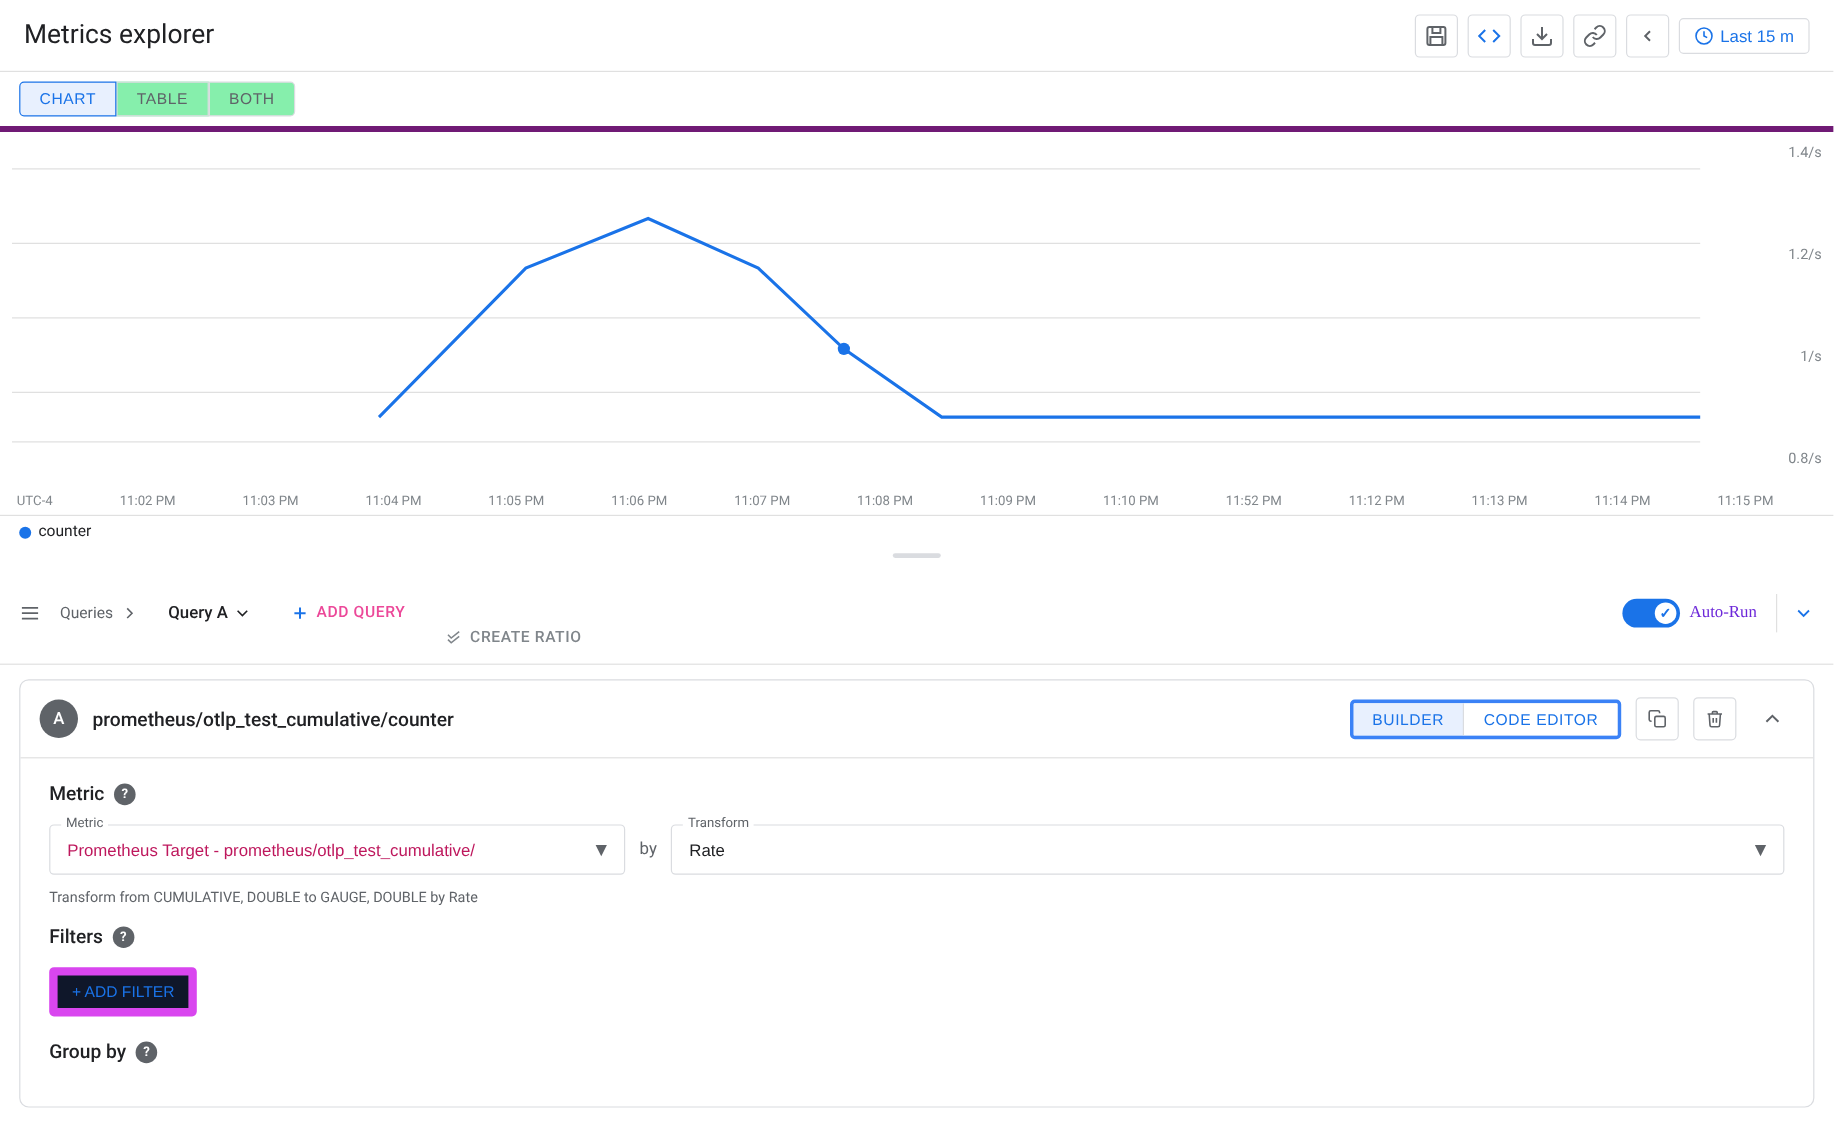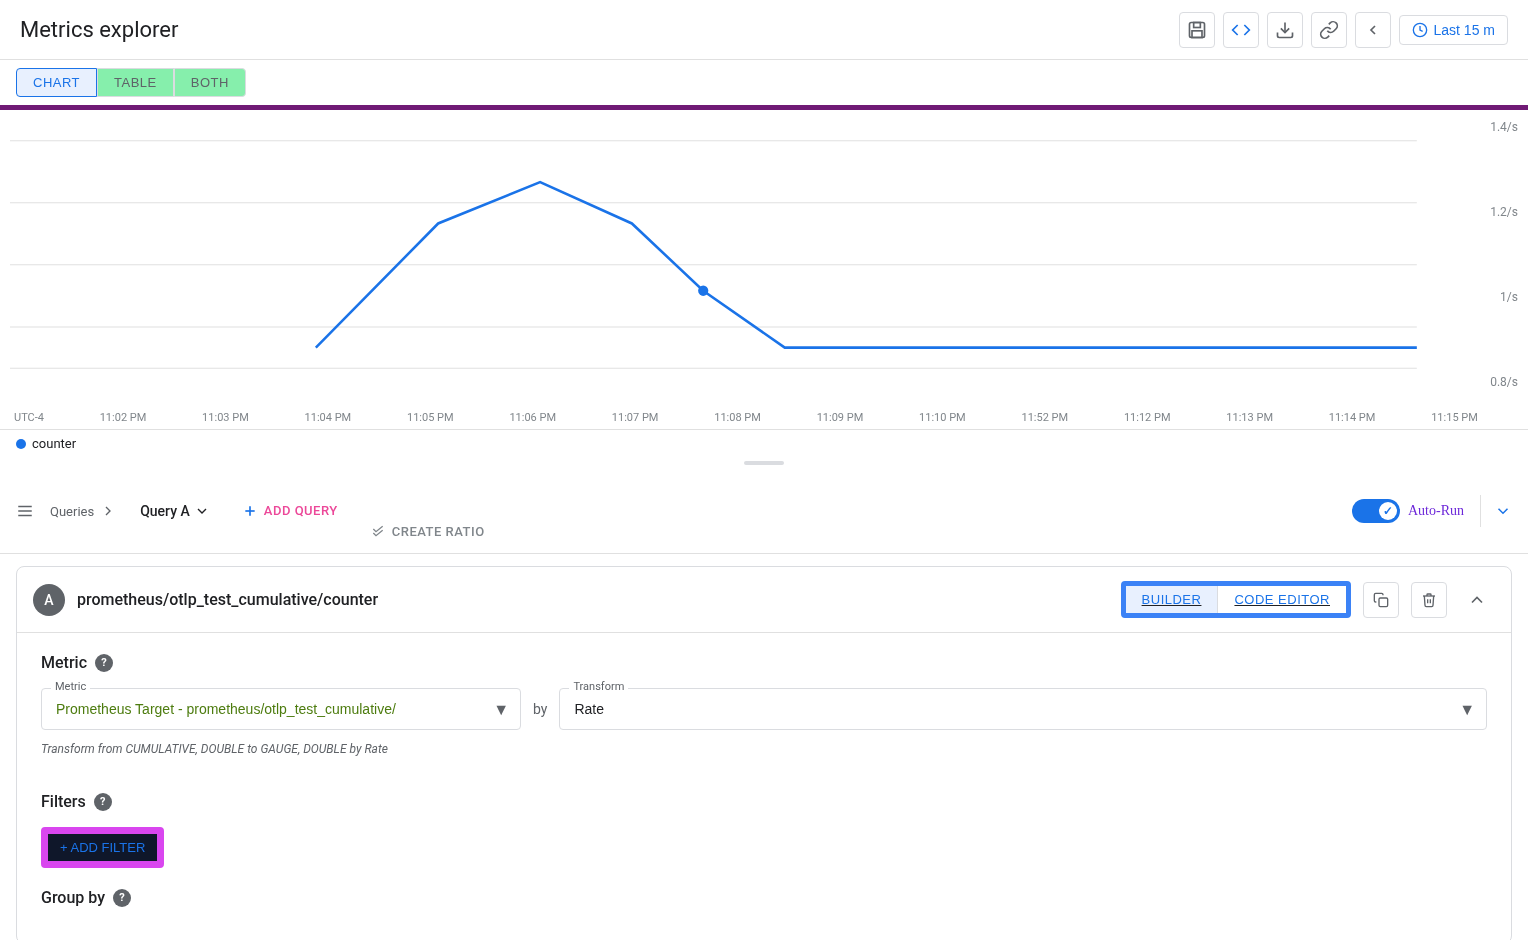--- a/index.html
+++ b/index.html
@@ -101,21 +101,21 @@
     }
     .query-panel-header {
       display: flex; align-items: center; padding: 14px 16px; border-bottom: 1px solid #e0e0e0;
       gap: 12px;
     }
     .query-avatar {
       width: 32px; height: 32px; border-radius: 50%; background: #5f6368;
       display: flex; align-items: center; justify-content: center; color: #fff; font-size: 14px; font-weight: 500;
     }
     .query-path { font-size: 16px; font-weight: 500; color: #202124; flex: 1; }
-    .query-mode-btns { display: flex; border: 5px solid #3b82f6; border-radius: 4px; overflow: hidden; text-decoration: underline; }
+    .query-mode-btns { display: flex; border: 3px solid #3b82f6; border-radius: 4px; overflow: hidden; }
     .query-mode-btn {
       padding: 6px 16px; font-size: 13px; font-weight: 500; cursor: pointer; letter-spacing: 0.5px;
       background: #fff; color: #1a73e8; border: none;
     }
     .query-mode-btn.active { background: #e8f0fe; }
     .query-mode-btn:not(:last-child) { border-right: 1px solid #dadce0; }
     .query-action-btn {
       width: 36px; height: 36px; border: 1px solid #dadce0; border-radius: 4px;
       background: #fff; cursor: pointer; display: flex; align-items: center; justify-content: center;
       color: #5f6368; font-size: 16px;
@@ -134,41 +134,41 @@
       cursor: pointer;
     }
     .metric-row { display: flex; align-items: center; gap: 12px; margin-bottom: 12px; }
     .metric-field { position: relative; flex: 0 0 480px; }
     .metric-label-float {
       position: absolute; top: -8px; left: 10px; background: #fff;
       padding: 0 4px; font-size: 11px; color: #5f6368; z-index: 1;
     }
     .metric-select {
       width: 100%; padding: 12px 40px 12px 14px; border: 1px solid #dadce0; border-radius: 4px;
-      font-size: 14px; color: #4d7c0f; background: #fff; cursor: pointer; appearance: none;
+      font-size: 14px; color: #be185d; background: #fff; cursor: pointer; appearance: none;
     }
     .metric-select-arrow {
       position: absolute; right: 12px; top: 50%; transform: translateY(-50%);
       color: #5f6368; font-size: 16px; pointer-events: none;
     }
     .by-label { font-size: 14px; color: #5f6368; white-space: nowrap; }
     .transform-field { position: relative; flex: 1; }
     .transform-label-float {
       position: absolute; top: -8px; left: 10px; background: #fff;
       padding: 0 4px; font-size: 11px; color: #5f6368; z-index: 1;
     }
     .transform-select {
       width: 100%; padding: 12px 40px 12px 14px; border: 1px solid #dadce0; border-radius: 4px;
       font-size: 14px; color: #202124; background: #fff; cursor: pointer; appearance: none;
     }
     .transform-select-arrow {
       position: absolute; right: 12px; top: 50%; transform: translateY(-50%);
       color: #5f6368; font-size: 16px; pointer-events: none;
     }
-    .transform-description { font-size: 12px; color: #5f6368; margin-bottom: 36px; font-style: italic; }
+    .transform-description { font-size: 12px; color: #5f6368; margin-bottom: 16px; }
     .filters-section { margin-bottom: 20px; }
     .add-filter-btn {
       display: flex; align-items: center; gap: 6px; color: #1a73e8; font-size: 13px;
       font-weight: 500; cursor: pointer; padding: 6px 12px; border: 7px solid #d946ef;
       border-radius: 4px; background: #0f172a; margin-top: 10px;
     }
     .group-by-section { }
 
     
     .query-panel-scroll {

